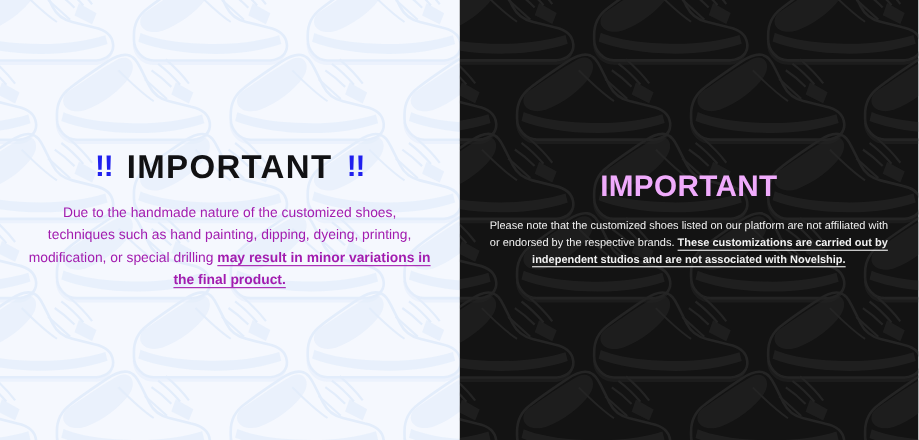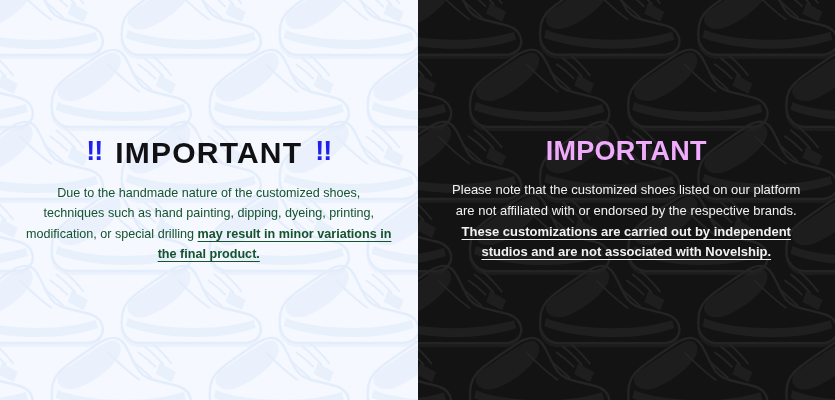--- a/index.html
+++ b/index.html
@@ -83,22 +83,22 @@
     letter-spacing:0.3px;
     margin-bottom:15px;
     white-space:normal;
   }
 
   
   .body-copy {
     font-size:12.6px;
     line-height:1.62;
   }
-  .body-light { color:#14532d; }
-  .body-dark  { color:#f2f2f2; font-size:13px; line-height:1.58; }
+  .body-light { color:#a21caf; }
+  .body-dark  { color:#f2f2f2; font-size:10px; line-height:1.58; }
 
   .em {
     font-weight:700;
     text-decoration:underline;
     text-underline-offset:2.5px;
     text-decoration-thickness:1.2px;
   }
 </style>
 </head>
 <body>

